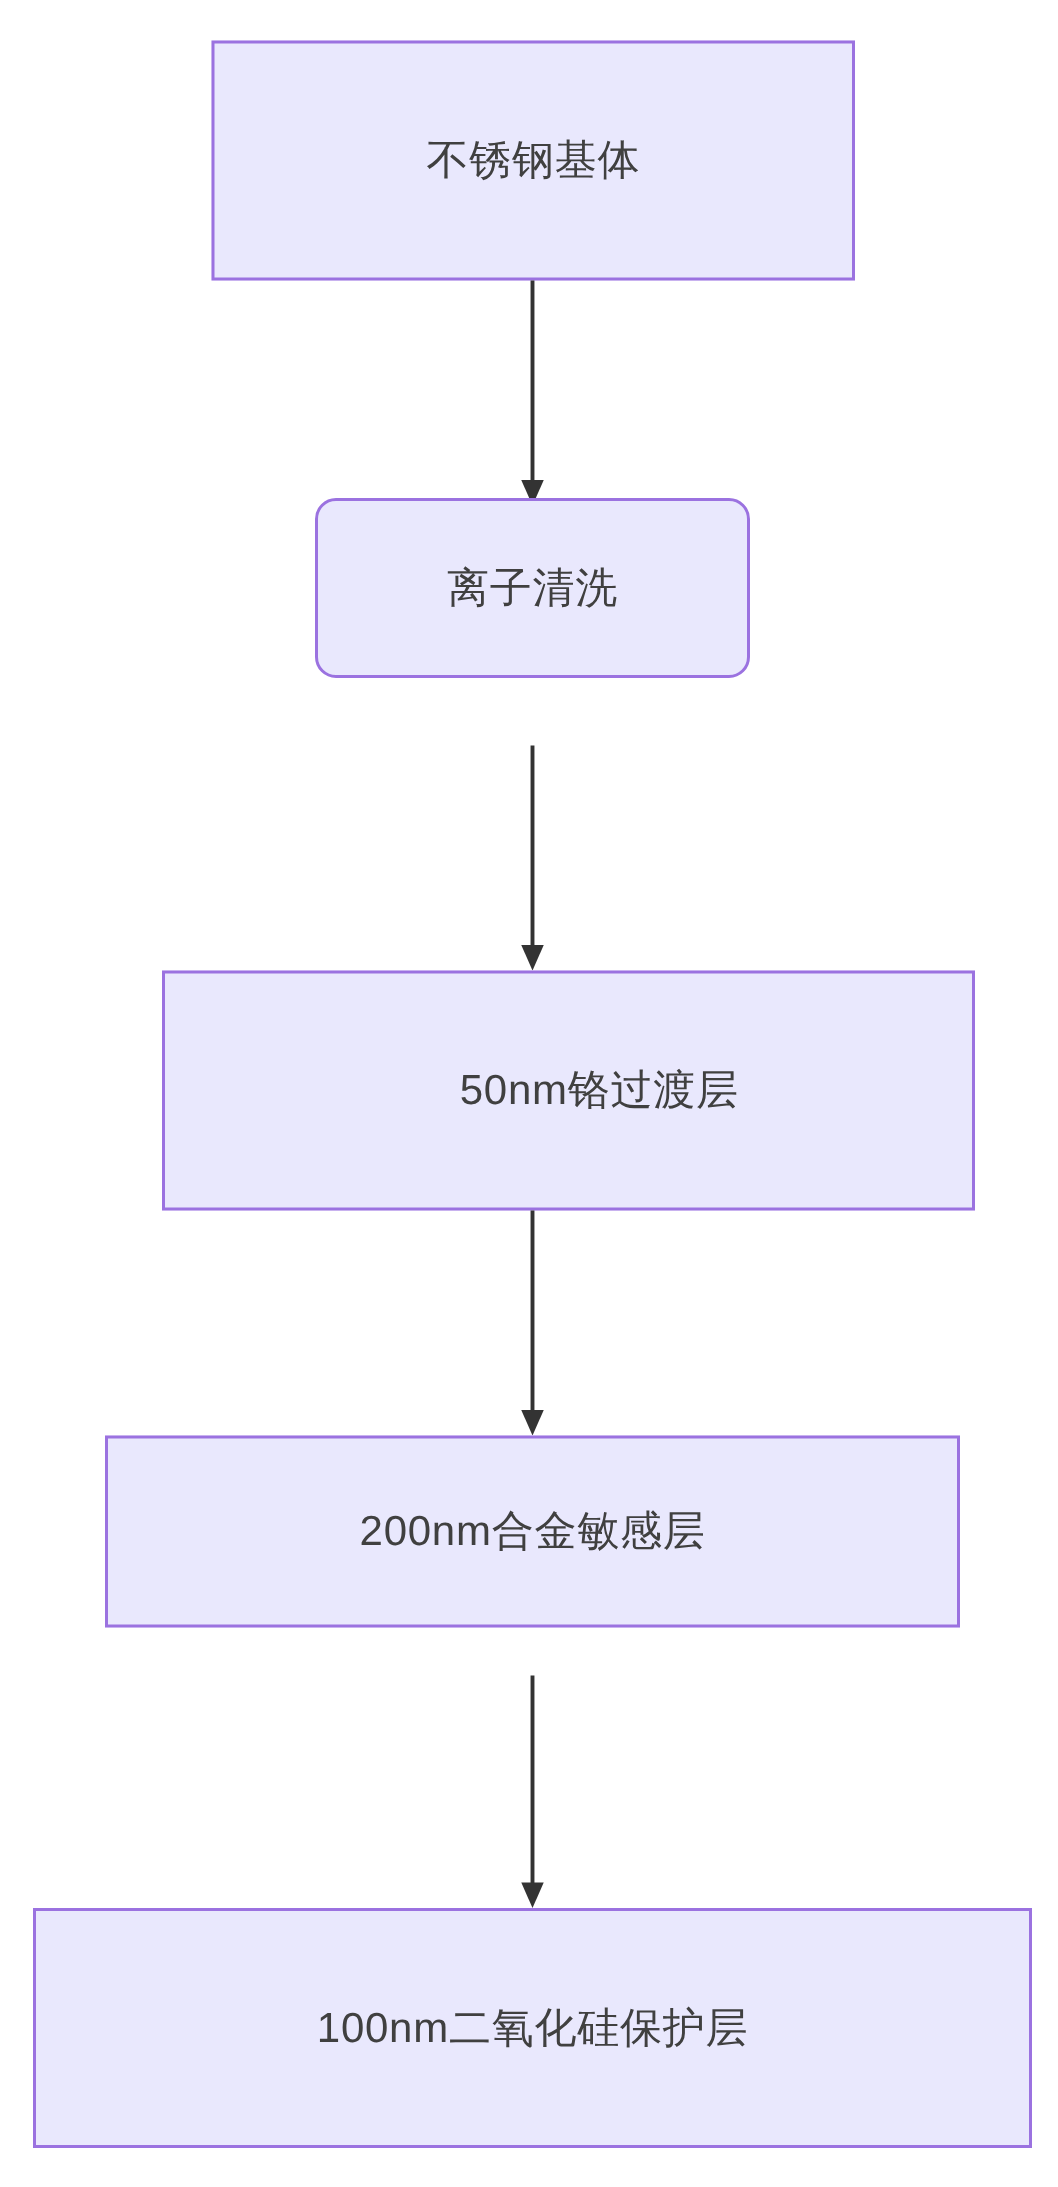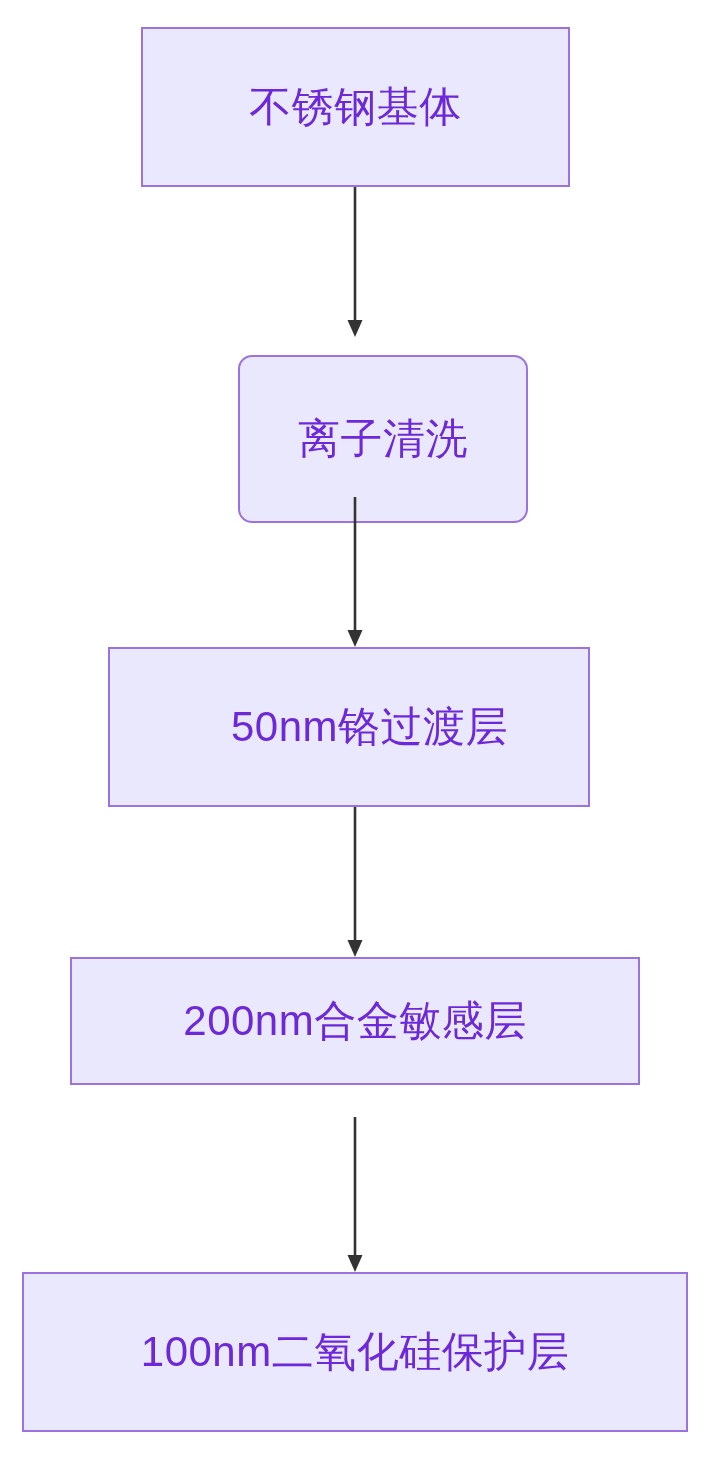--- a/index.html
+++ b/index.html
@@ -22,22 +22,22 @@
     position: absolute;
     box-sizing: border-box;
     background: #e9e8fd;
     border: 2.5px solid #9b72e0;
     display: flex;
     align-items: center;
     justify-content: center;
     text-align: center;
   }
   .flow-node .node-label {
-    color: #6d28d9;
-    font-size: 42px;
+    color: #404040;
+    font-size: 28px;
     line-height: 1.2;
     font-weight: 400;
     letter-spacing: 0.5px;
     white-space: nowrap;
   }
   .node-rounded {
     border-radius: 14px;
   }
   .connector {
     position: absolute;
@@ -57,32 +57,32 @@
     <span class="node-label">不锈钢基体</span>
   </div>
 
   <div class="connector" style="left:340px; top:187px; height:150px;">
     <svg width="30" height="150" viewBox="0 0 30 150">
       <line x1="15" y1="0" x2="15" y2="139" stroke="#333333" stroke-width="2.6"></line>
       <polygon points="15,150 7.5,133 22.5,133" fill="#333333"></polygon>
     </svg>
   </div>
 
-  <div class="flow-node node-rounded" style="left:210px; top:355px; width:290px; height:168px;margin-left:28px;">
+  <div class="flow-node node-rounded" style="left:210px; top:332px; width:290px; height:120px;">
     <span class="node-label">离子清洗</span>
   </div>
 
   <div class="connector" style="left:340px; top:497px; height:150px;">
     <svg width="30" height="150" viewBox="0 0 30 150">
       <line x1="15" y1="0" x2="15" y2="139" stroke="#333333" stroke-width="2.6"></line>
       <polygon points="15,150 7.5,133 22.5,133" fill="#333333"></polygon>
     </svg>
   </div>
 
-  <div class="flow-node" style="left:108px; top:647px; width:482px; height:160px;padding-left:41px;">
+  <div class="flow-node" style="left:108px; top:647px; width:542px; height:160px;padding-left:41px;">
     <span class="node-label">50nm铬过渡层</span>
   </div>
 
   <div class="connector" style="left:340px; top:807px; height:150px;">
     <svg width="30" height="150" viewBox="0 0 30 150">
       <line x1="15" y1="0" x2="15" y2="139" stroke="#333333" stroke-width="2.6"></line>
       <polygon points="15,150 7.5,133 22.5,133" fill="#333333"></polygon>
     </svg>
   </div>
 

